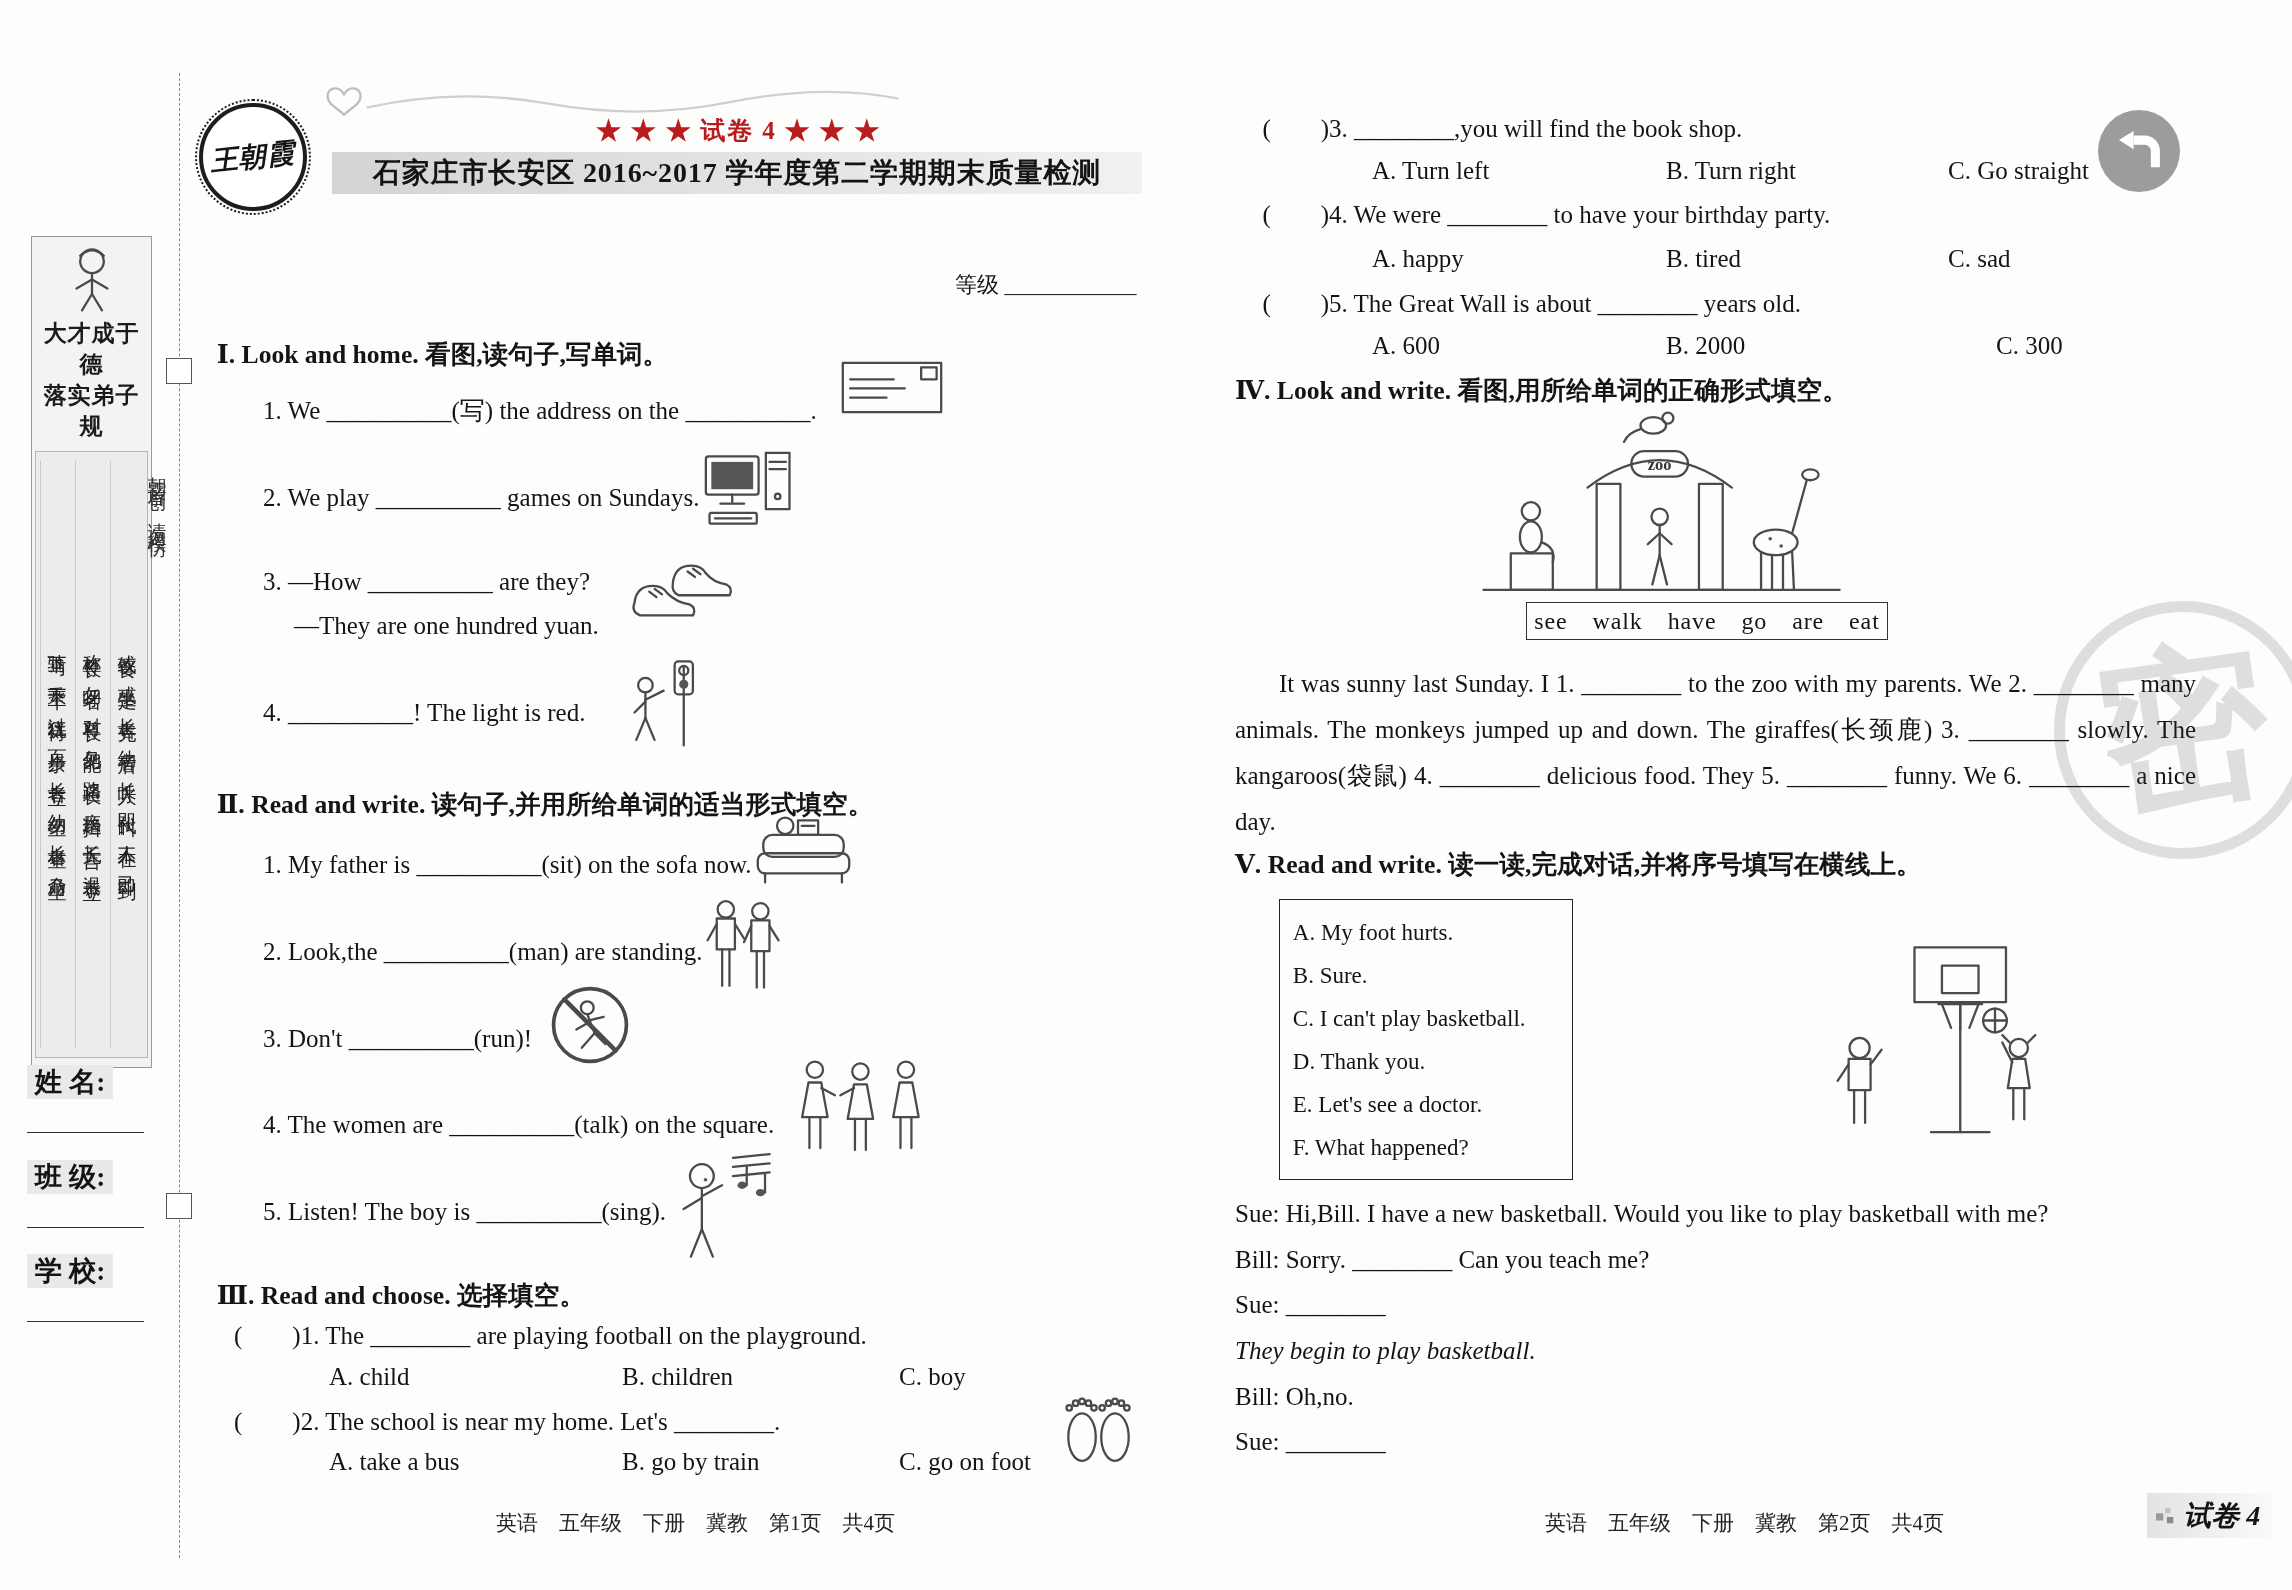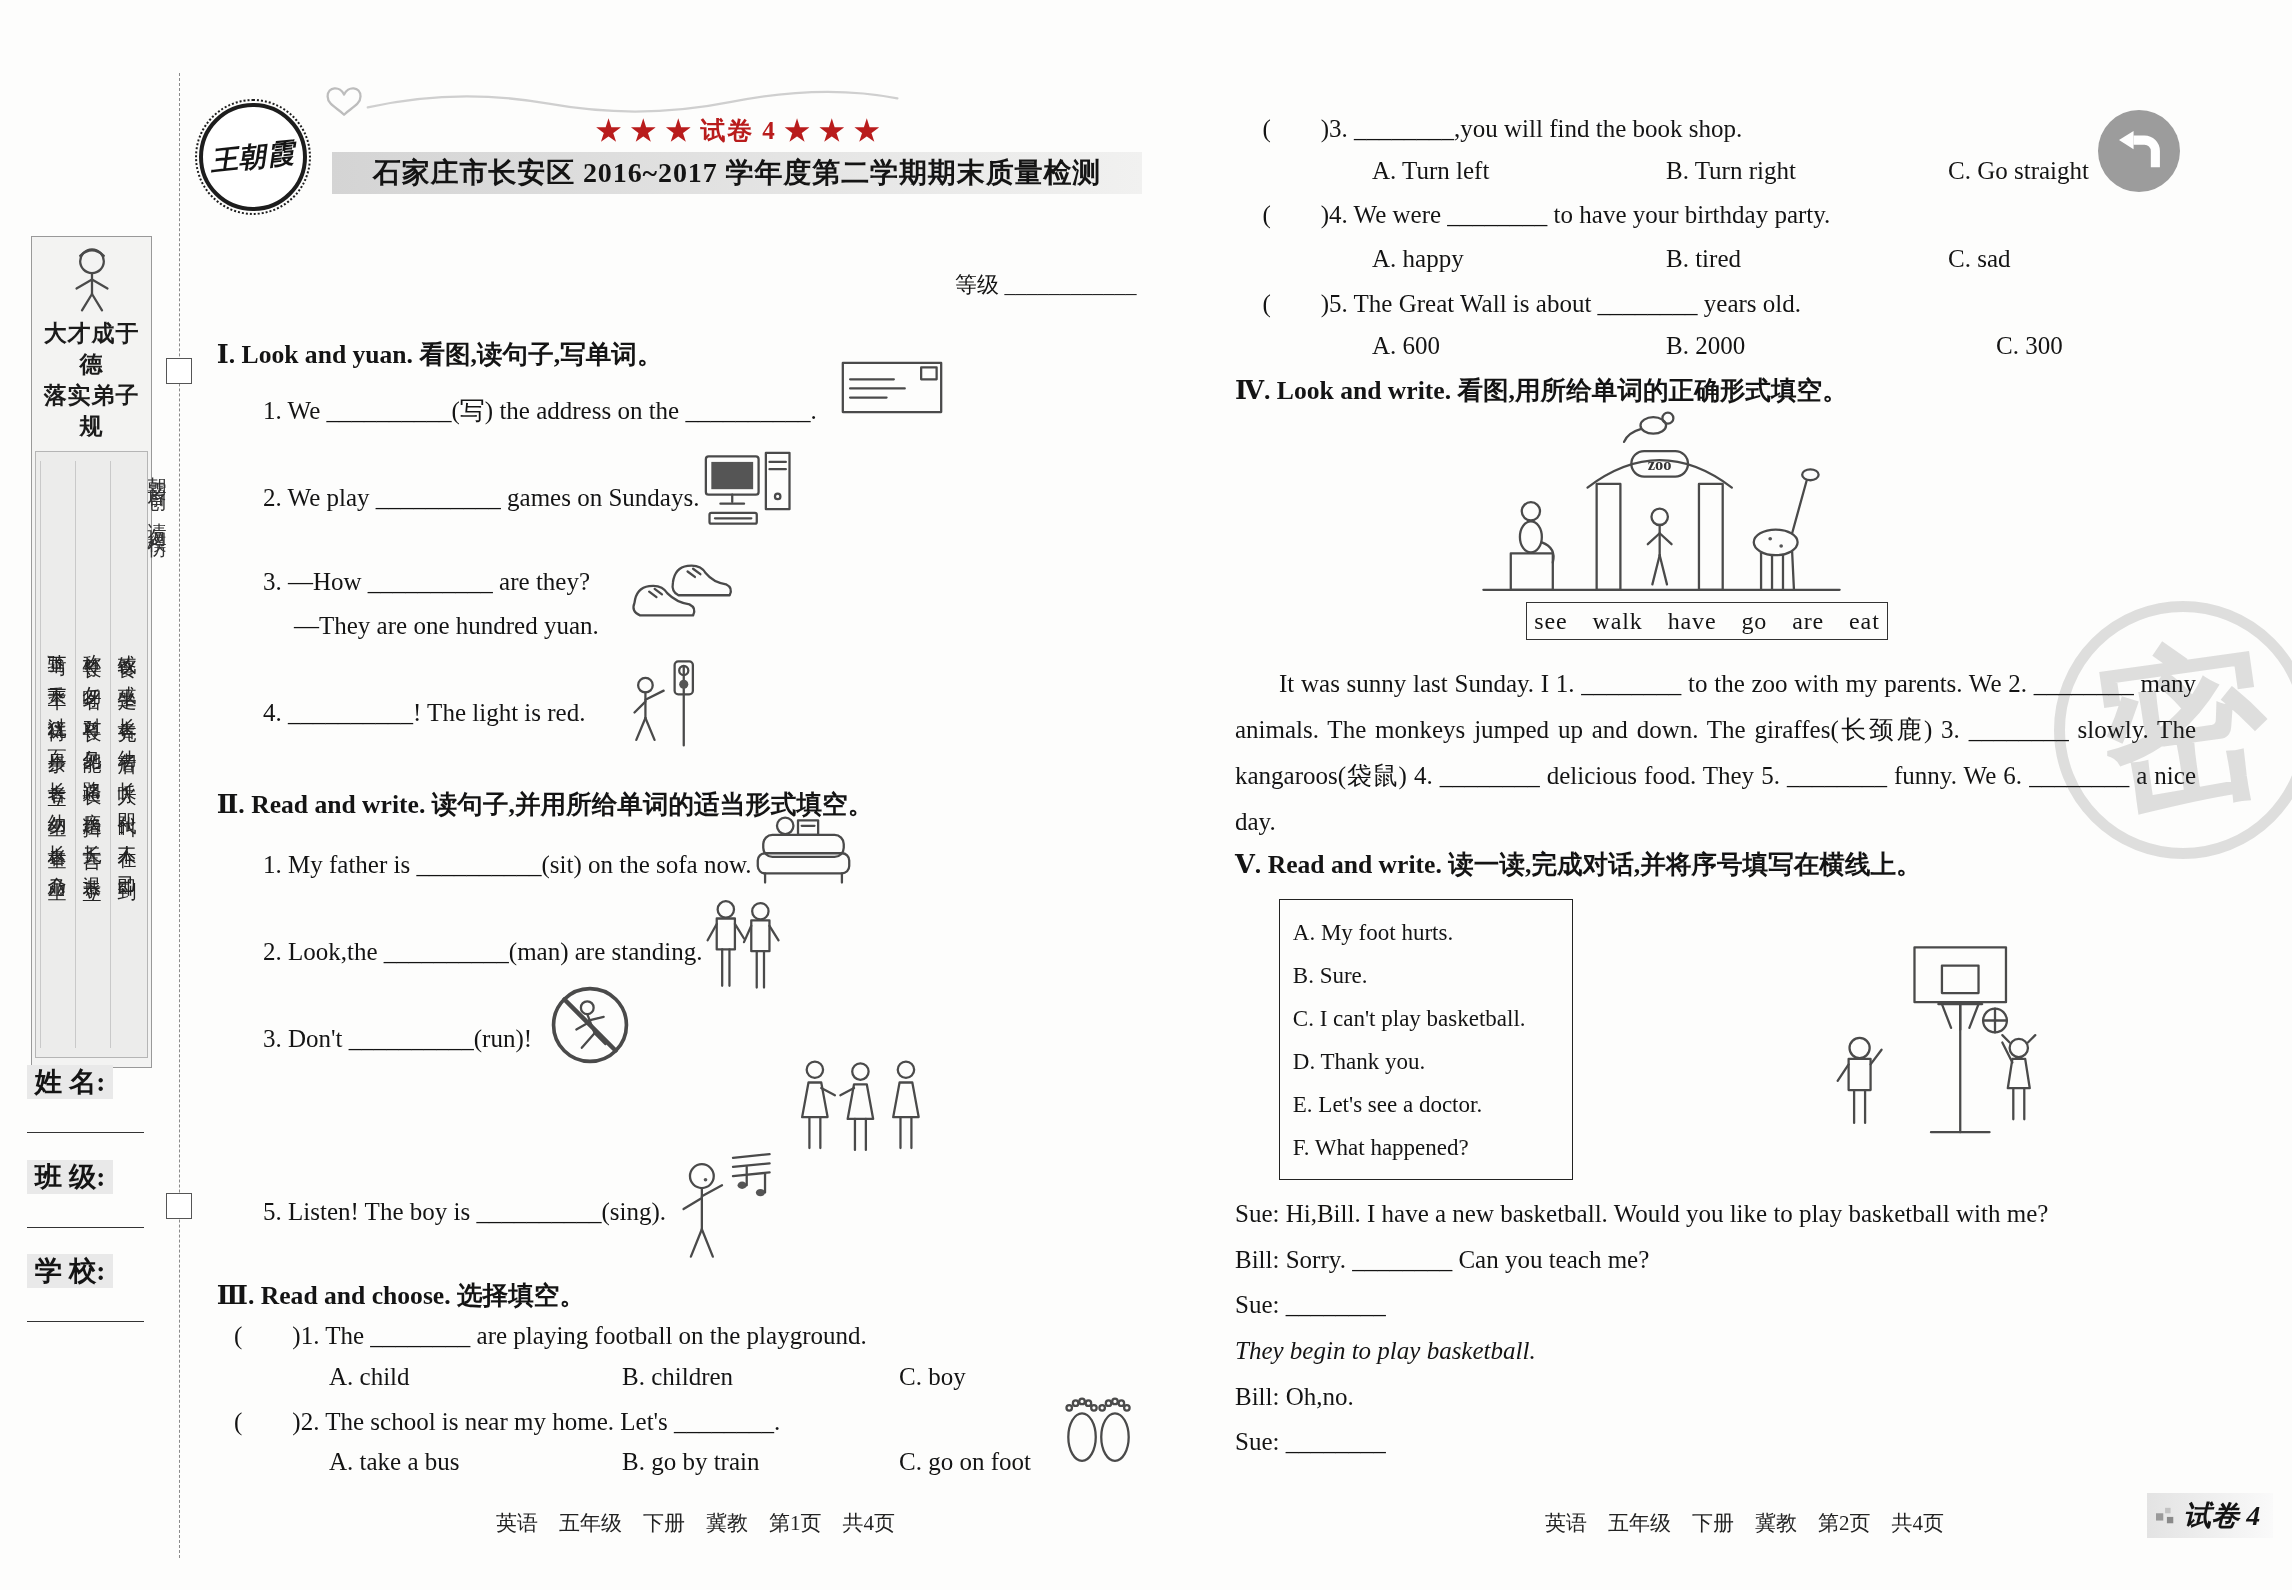--- a/index.html
+++ b/index.html
@@ -124,21 +124,21 @@
 
     <div class="stars">★ ★ ★ 试卷 4 ★ ★ ★</div>
     <div class="title-band">
       <span>石家庄市长安区 2016~2017 学年度第二学期期末质量检测</span>
     </div>
     <div class="grade">
       <span>等级</span>
       <span>____________</span>
     </div>
 
-    <div class="heading abs" style="left:1.8px; top:250px;">Ⅰ. Look and yuan. 看图,读句子,写单词。</div>
+    <div class="heading abs" style="left:1.8px; top:250px;">Ⅰ. Look and home. 看图,读句子,写单词。</div>
 
     <div class="txt abs" style="left:48px; top:308px;">1. We __________(写) the address on the __________.</div>
     <svg class="sketch abs" style="left:626px; top:274px;" width="102" height="53" viewBox="0 0 112 58">
       <rect x="2" y="2" width="108" height="54"></rect>
       <rect x="88" y="7" width="17" height="13"></rect>
       <line x1="10" y1="20" x2="58" y2="20"></line>
         <line x1="10" y1="30" x2="70" y2="30"></line>
         <line x1="10" y1="40" x2="50" y2="40"></line>
     </svg>
 
@@ -215,20 +215,21 @@
       <circle cx="45" cy="45" r="40" stroke-width="4"></circle>
       <circle cx="42" cy="26" r="7"></circle>
       <line x1="42" y1="33" x2="50" y2="54"></line>
       <line x1="44" y1="40" x2="60" y2="36"></line>
         <line x1="44" y1="42" x2="30" y2="50"></line>
       <line x1="50" y1="54" x2="36" y2="70"></line>
         <line x1="50" y1="54" x2="62" y2="66"></line>
       <line x1="17" y1="17" x2="73" y2="73" stroke-width="5"></line>
     </svg>
 
+    <div class="txt abs" style="left:48px; top:1022px;">4. The women are __________(talk) on the square.</div>
     <svg class="sketch abs" style="left:576px; top:970px;" width="137" height="102" viewBox="0 0 150 112">
       <circle cx="26" cy="14" r="9"></circle>
         <path d="M12 66 L40 66 L33 28 L19 28 Z"></path>
       <line x1="20" y1="66" x2="20" y2="100"></line>
         <line x1="32" y1="66" x2="32" y2="100"></line>
       <circle cx="76" cy="16" r="9"></circle>
         <path d="M62 68 L90 68 L83 30 L69 30 Z"></path>
       <line x1="70" y1="68" x2="70" y2="102"></line>
         <line x1="82" y1="68" x2="82" y2="102"></line>
       <circle cx="126" cy="14" r="9"></circle>

